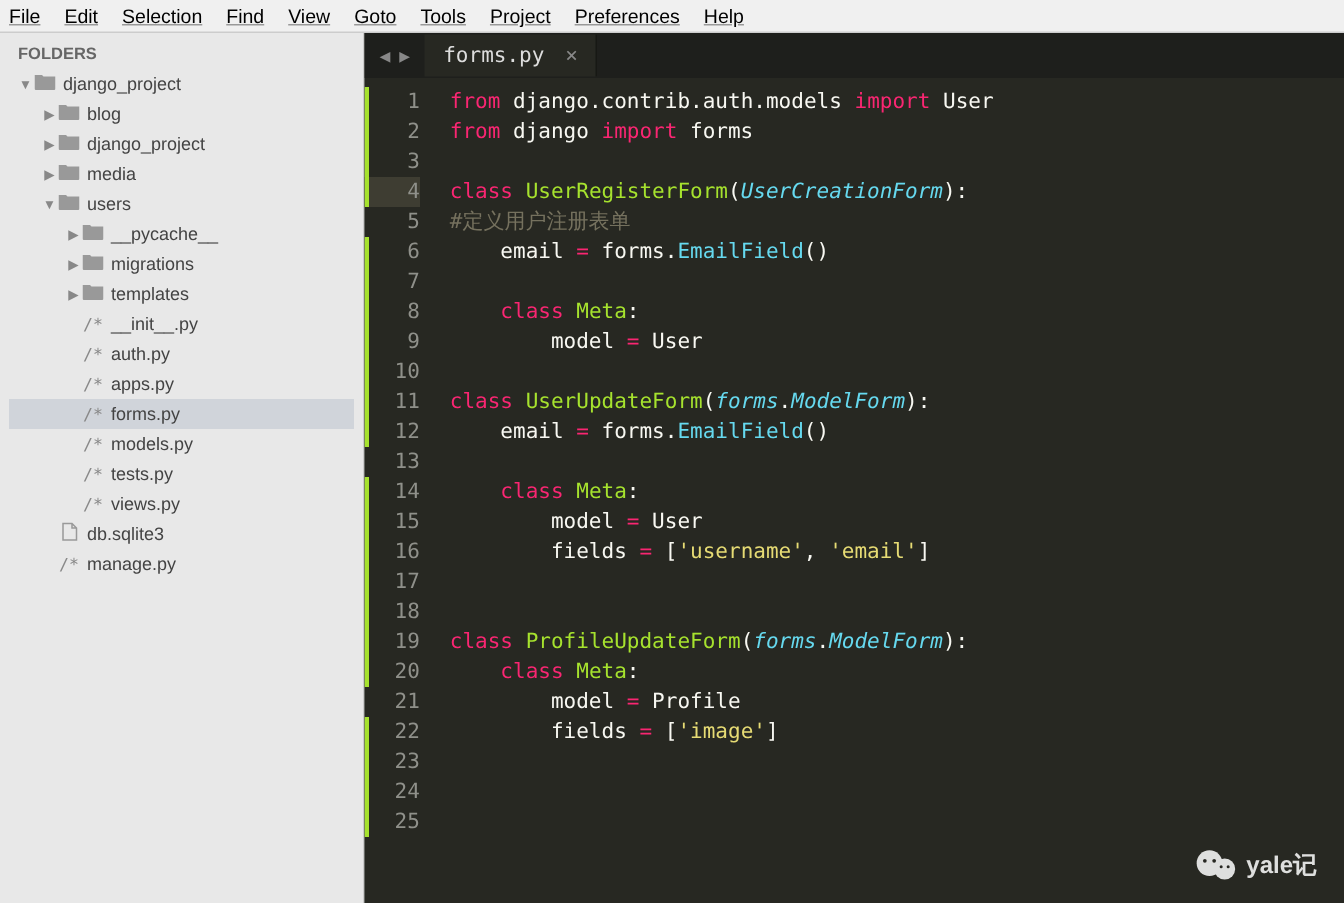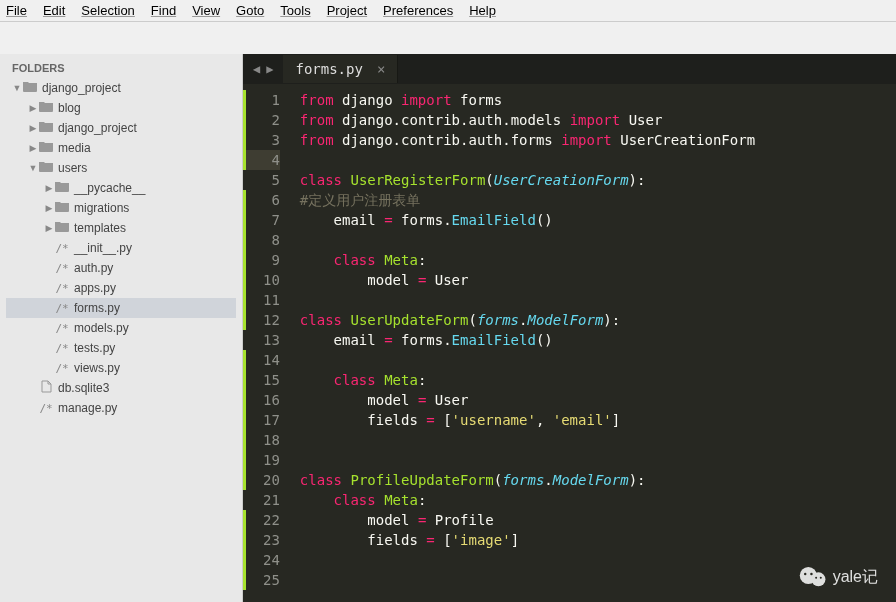--- a/index.html
+++ b/index.html
@@ -1,19 +1,19 @@
 <!DOCTYPE html>
 <html><head>
 <meta charset="utf-8">
 <style>
 * { margin: 0; padding: 0; box-sizing: border-box; }
 body { font-family: Arial, sans-serif; font-size: 13px; background: #f0f0f0; width: 896px; height: 602px; overflow: hidden; display: flex; flex-direction: column; }
 .menubar { background: #f0f0f0; display: flex; padding: 3px 6px; border-bottom: 1px solid #ccc; }
 .menubar span { margin-right: 16px; cursor: default; text-decoration: underline; text-decoration-color: #999; }
-.main { display: flex; flex: 1; overflow: hidden; margin-top: 32px; }
+.main { display: flex; flex: 1; overflow: hidden; }
 .sidebar { width: 243px; background: #e8e8e8; border-right: 1px solid #ccc; overflow: auto; font-size: 12px; color: #444; }
 .sidebar-title { font-weight: bold; color: #666; font-size: 11px; padding: 8px 12px 4px; }
 .tree { padding: 0 6px; }
 .tree-row { display: flex; align-items: center; height: 20px; cursor: default; }
 .tree-row.selected { background: #d0d4da; }
 .tree-row .arrow { width: 10px; text-align: center; color: #888; font-size: 9px; }
 .tree-row .icon { width: 16px; text-align: center; margin-right: 4px; color: #888; }
 .editor-area { flex: 1; background: #272822; display: flex; flex-direction: column; color: #f8f8f2; font-family: Consolas, monospace; font-size: 14px; }
 .tabbar { background: #1e1f1c; display: flex; align-items: center; height: 30px; }
 .nav-arrows { display: flex; gap: 6px; padding: 0 10px; color: #888; font-size: 12px; }
@@ -28,21 +28,21 @@
 .lines .line { height: 20px; line-height: 20px; white-space: pre; }
 .lines .line.active { background: #3e3d32; }
 .kw { color: #f92672; }
 .cls { color: #a6e22e; }
 .str { color: #e6db74; }
 .cmt { color: #75715e; }
 .fn { color: #66d9ef; }
 .var { color: #f8f8f2; }
 .pun { color: #f8f8f2; }
 .type { font-style: italic; color: #66d9ef; }
-.watermark { position: absolute; right: 18px; bottom: 14px; display: flex; align-items: center; gap: 6px; color: #fff; font-size: 16px; opacity: 0.85; }
+.watermark { position: absolute; right: 18px; bottom: 14px; display: flex; align-items: center; gap: 6px; color: #fff; font-size: 16px; opacity: 0.85; font-weight: bold; }
 .watermark .wechat { width: 28px; height: 22px; }
 </style>
 </head>
 <body>
 
 <div class="menubar">
     <span>File</span>
     <span>Edit</span>
     <span>Selection</span>
     <span>Find</span>
@@ -196,23 +196,22 @@
           <div class="ln mod">18</div>
           <div class="ln mod">19</div>
           <div class="ln mod">20</div>
           <div class="ln">21</div>
           <div class="ln mod">22</div>
           <div class="ln mod">23</div>
           <div class="ln mod">24</div>
           <div class="ln mod">25</div>
         </div>
       <div class="lines">
+          <div class="line"><span class="kw">from</span><span class="var"> django</span><span class="pun">.</span><span class="var">contrib</span><span class="pun">.</span><span class="var">auth</span><span class="pun">.</span><span class="var">models </span><span class="kw">import</span><span class="var"> User</span></div>
           <div class="line"><span class="kw">from</span><span class="var"> django </span><span class="kw">import</span><span class="var"> forms</span></div>
-          <div class="line"><span class="kw">from</span><span class="var"> django</span><span class="pun">.</span><span class="var">contrib</span><span class="pun">.</span><span class="var">auth</span><span class="pun">.</span><span class="var">models </span><span class="kw">import</span><span class="var"> User</span></div>
-          <div class="line"><span class="kw">from</span><span class="var"> django</span><span class="pun">.</span><span class="var">contrib</span><span class="pun">.</span><span class="var">auth</span><span class="pun">.</span><span class="var">forms </span><span class="kw">import</span><span class="var"> UserCreationForm</span></div>
           <div class="line"></div>
           <div class="line"><span class="kw">class</span><span class="var"> </span><span class="cls">UserRegisterForm</span><span class="pun">(</span><span class="type">UserCreationForm</span><span class="pun">):</span></div>
           <div class="line"><span class="cmt">#定义用户注册表单</span></div>
           <div class="line"><span class="var">    email </span><span class="kw">=</span><span class="var"> forms</span><span class="pun">.</span><span class="fn">EmailField</span><span class="pun">()</span></div>
           <div class="line"></div>
           <div class="line"><span class="var">    </span><span class="kw">class</span><span class="var"> </span><span class="cls">Meta</span><span class="pun">:</span></div>
           <div class="line"><span class="var">        model </span><span class="kw">=</span><span class="var"> User</span></div>
           <div class="line"></div>
           <div class="line"><span class="kw">class</span><span class="var"> </span><span class="cls">UserUpdateForm</span><span class="pun">(</span><span class="type">forms</span><span class="pun">.</span><span class="type">ModelForm</span><span class="pun">):</span></div>
           <div class="line"><span class="var">    email </span><span class="kw">=</span><span class="var"> forms</span><span class="pun">.</span><span class="fn">EmailField</span><span class="pun">()</span></div>

